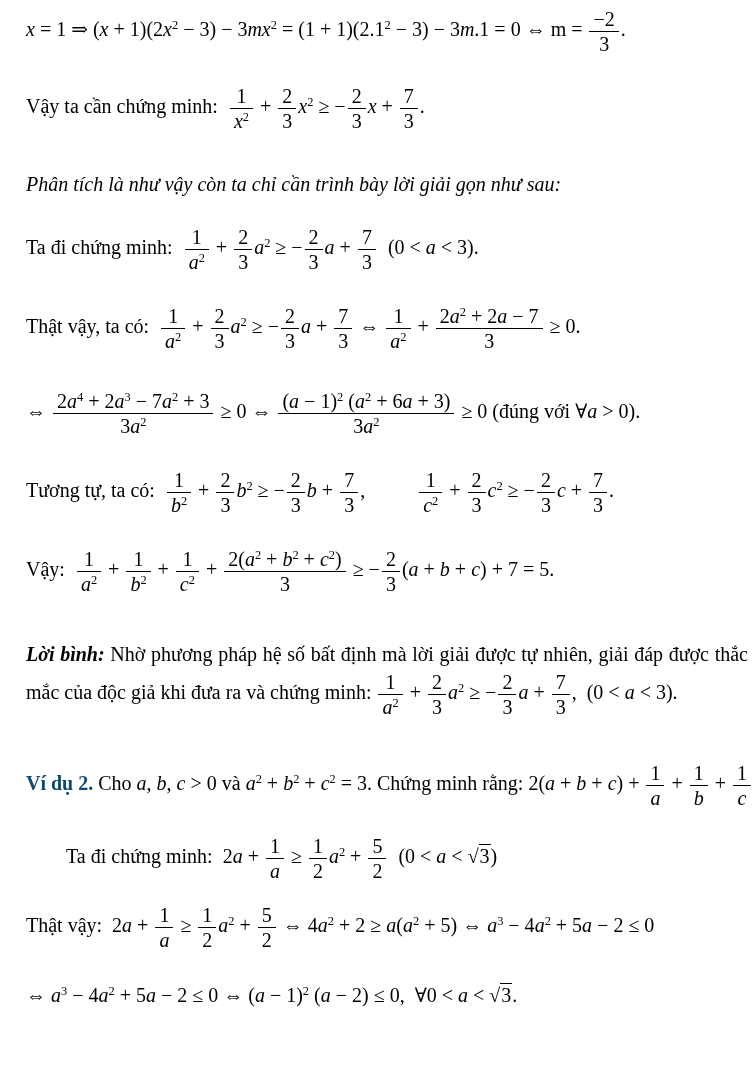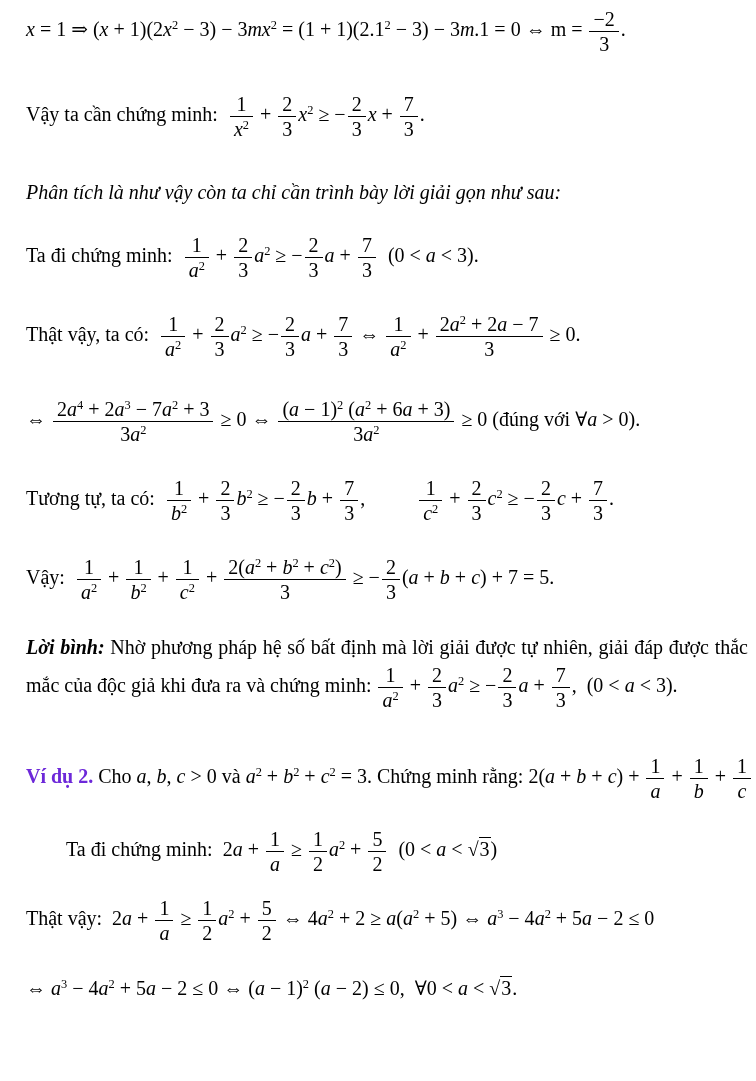--- a/index.html
+++ b/index.html
@@ -30,21 +30,21 @@
   .line.center-bold {
     text-align: center;
     font-weight: bold;
     white-space: normal;
   }
   .line.red-italic {
     color: #000000;
     font-style: italic;
   }
   .seg-bolditalic { font-weight: bold; font-style: italic; }
-  .seg-redbold    { color: #6d28d9; font-weight: bold; }
+  .seg-redbold    { color: #0c4a6e; font-weight: bold; }
   .seg-text, .seg-math { color: inherit; }
 
   
   .frac {
     display: inline-block;
     vertical-align: middle;
     text-align: center;
     line-height: 1.1;
     padding: 0 2px;
   }
@@ -55,28 +55,28 @@
     vertical-align: 0.55em;
     line-height: 0;
     letter-spacing: 0;
   }
   .sqrt { white-space: nowrap; }
   .sqrt-arg { border-top: 1px solid #000; padding: 0 1px; }
   .gap { display: inline-block; width: 52px; }
 
   
   [data-name="substitution-line"]      { margin-top: 8px;  }
-  [data-name="need-to-prove-line"]     { margin-top: 38px; }
+  [data-name="need-to-prove-line"]     { margin-top: 30px; }
   [data-name="analysis-note"]          { margin-top: 40px; }
   [data-name="prove-claim-line"]       { margin-top: 30px; }
   [data-name="indeed-line"]            { margin-top: 32px; font-family: Liberation Serif, serif; }
   [data-name="equivalence-line"]       { margin-top: 38px; }
   [data-name="similarly-line"]         { margin-top: 32px; }
   [data-name="conclusion-line"]        { margin-top: 32px; }
-  [data-name="commentary-paragraph"]   { margin-top: 28px; }
+  [data-name="commentary-paragraph"]   { margin-top: 43px; }
   [data-name="example-2-line"]         { margin-top: 44px; }
   [data-name="solution-heading"]       { margin-top: 40px; }
   [data-name="prove-claim-2-line"]     { margin-top: 26px; margin-left: 40px; }
   [data-name="indeed-2-line"]          { margin-top: 22px; }
   [data-name="final-equivalence-line"] { margin-top: 32px; }
 </style>
 </head>
 <body>
 
 <div class="doc" data-name="document-body">

